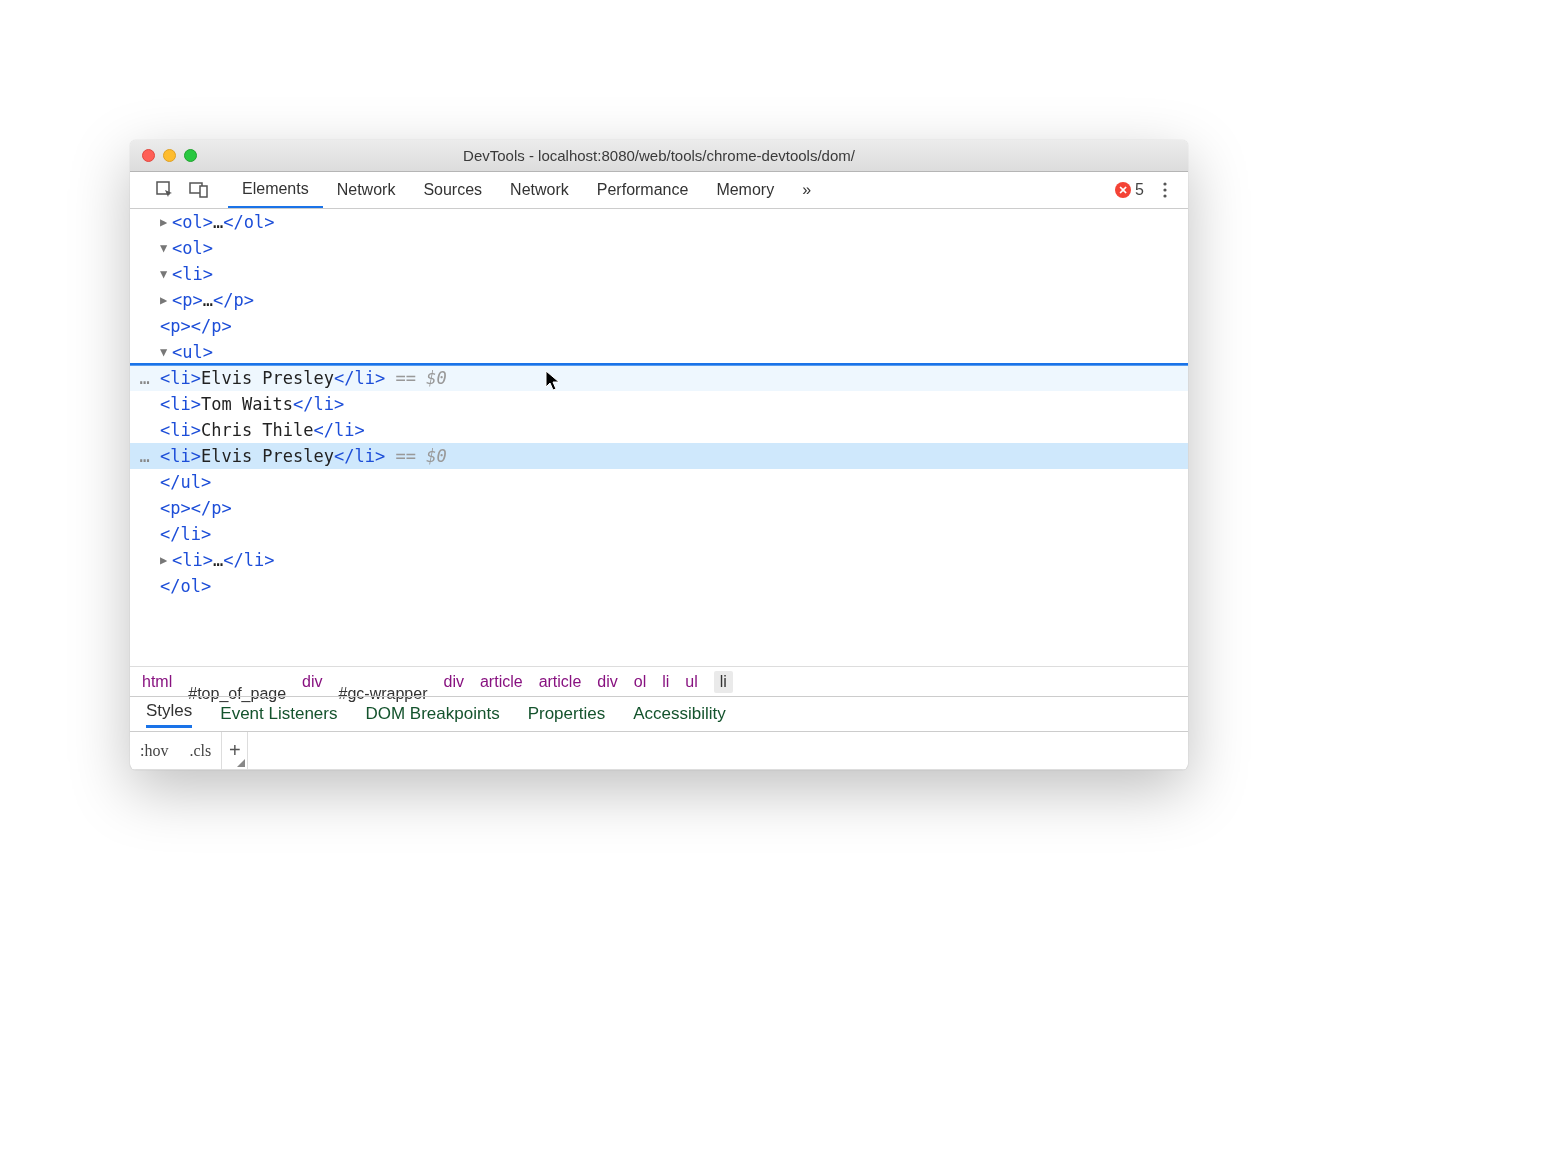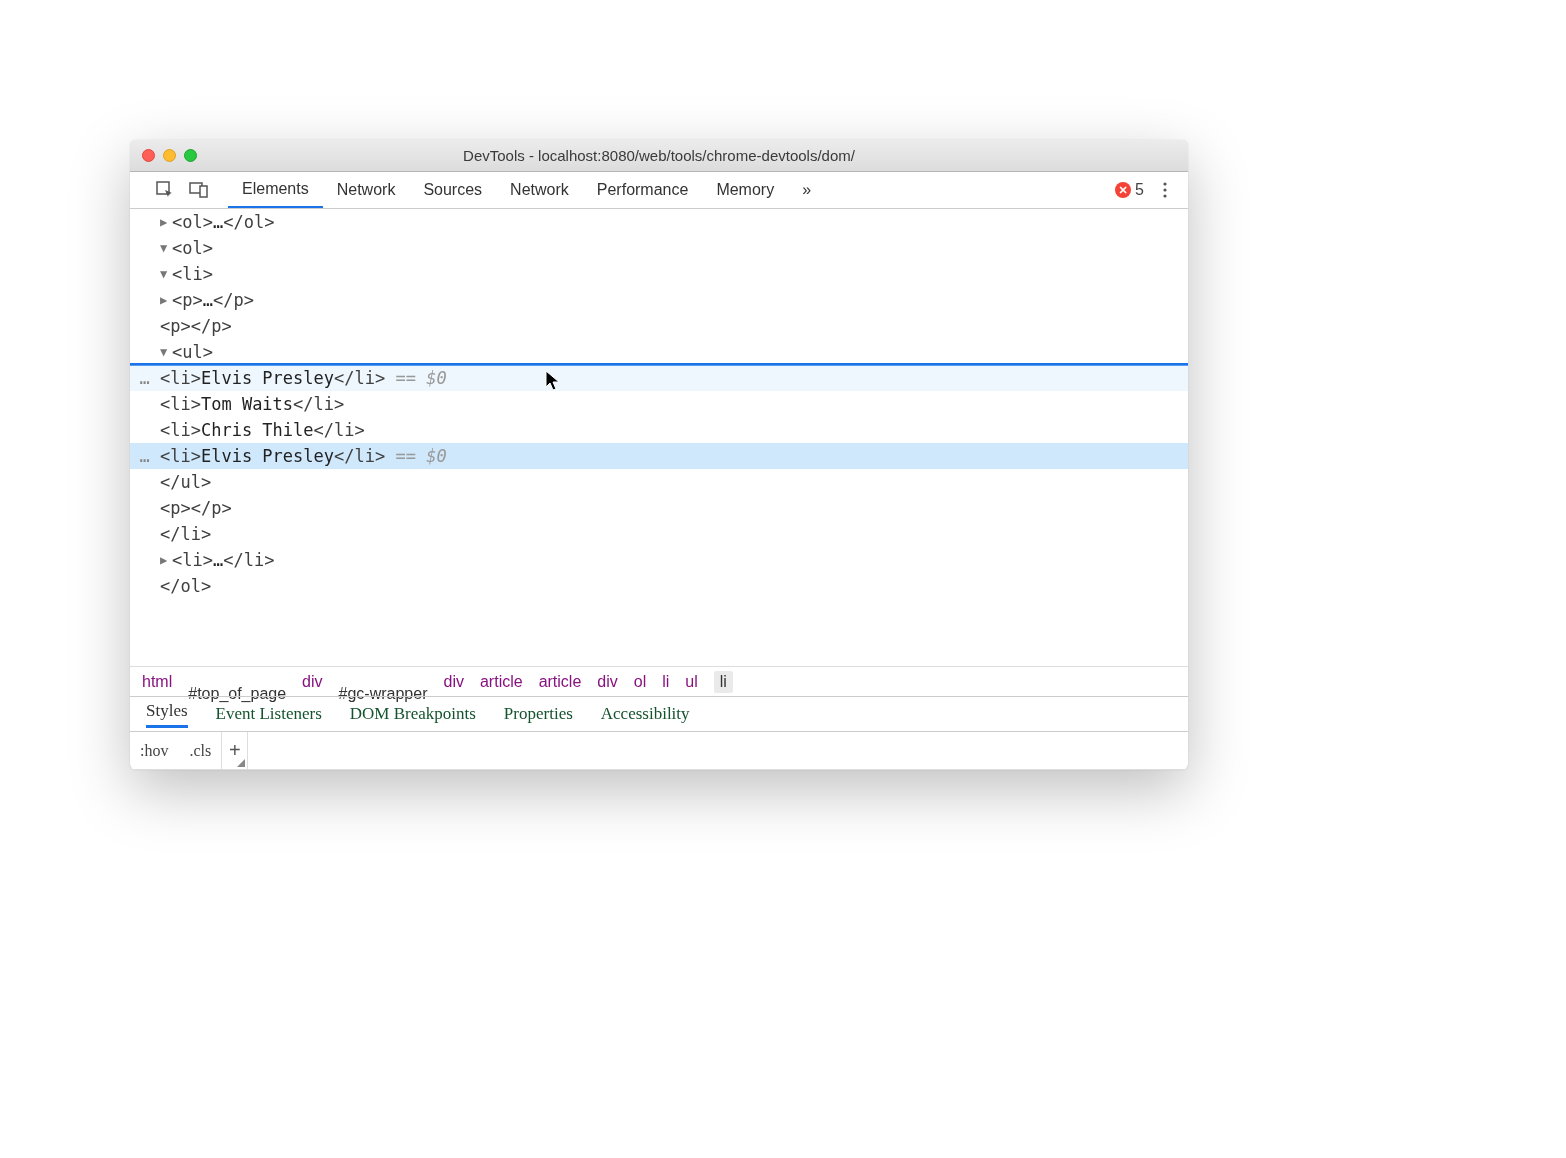--- a/index.html
+++ b/index.html
@@ -75,21 +75,21 @@
     background: #fff;
     font-family: Menlo, Consolas, monospace;
     font-size: 17px;
     line-height: 26px;
     color: #222;
     overflow: hidden;
     position: relative;
   }
   .code-line { white-space: pre; position: relative; padding-left: 0; height: 26px; display: flex; align-items: center; }
   .gutter { width: 30px; display: inline-block; text-align: center; color: #888; flex-shrink: 0; }
-  .tag { color: #404040; }
+  .tag { color: #1d4ed8; }
   .attr-name { color: #994500; }
   .attr-val { color: #1a1aa6; }
   .txt { color: #222; }
   .eq0 { color: #999; font-style: italic; }
   .arrow {
     display: inline-block;
     width: 12px;
     color: #777;
     font-size: 12px;
   }
@@ -128,21 +128,20 @@
     height: 36px;
     border-top: 1px solid #ccc;
     border-bottom: 1px solid #ccc;
     display: flex;
     align-items: center;
     gap: 28px;
     padding: 0 16px;
     font-size: 17px;
     color: #333;
     flex-shrink: 0;
-    font-family: Liberation Serif, serif;
   }
   .sub-tab { cursor: default; color: #14532d; }
   .sub-tab.active { border-bottom: 3px solid #1a73e8; padding-bottom: 4px; color: #333; }
   .styles-bar {
     height: 38px;
     display: flex;
     align-items: stretch;
     flex-shrink: 0;
     border-bottom: 1px solid #ddd;
   }

